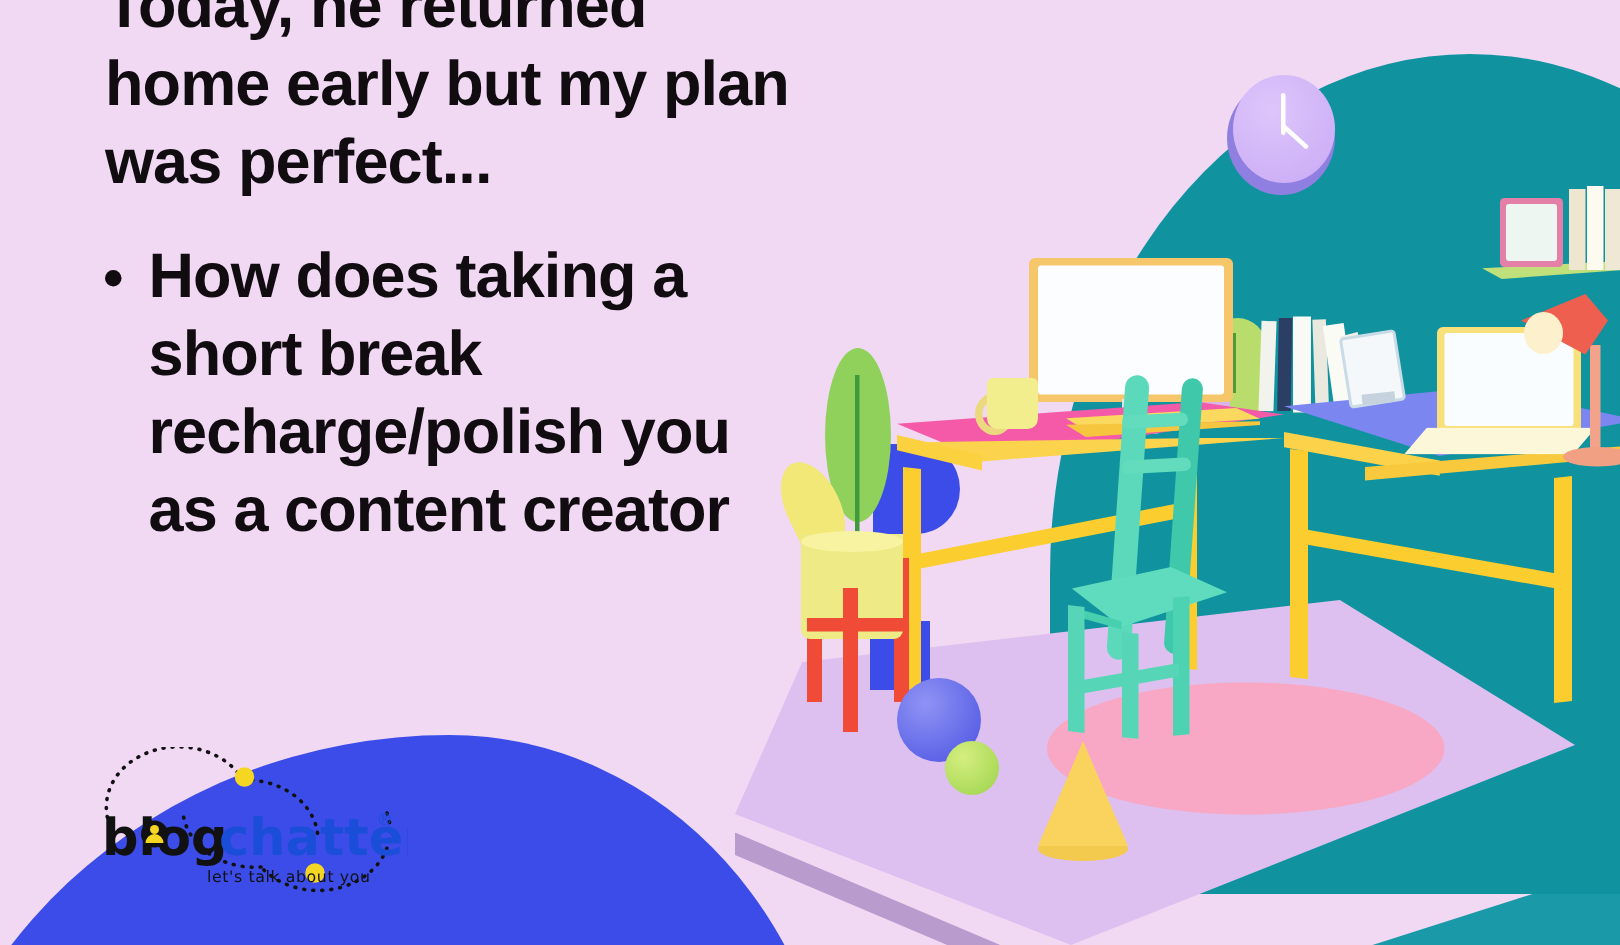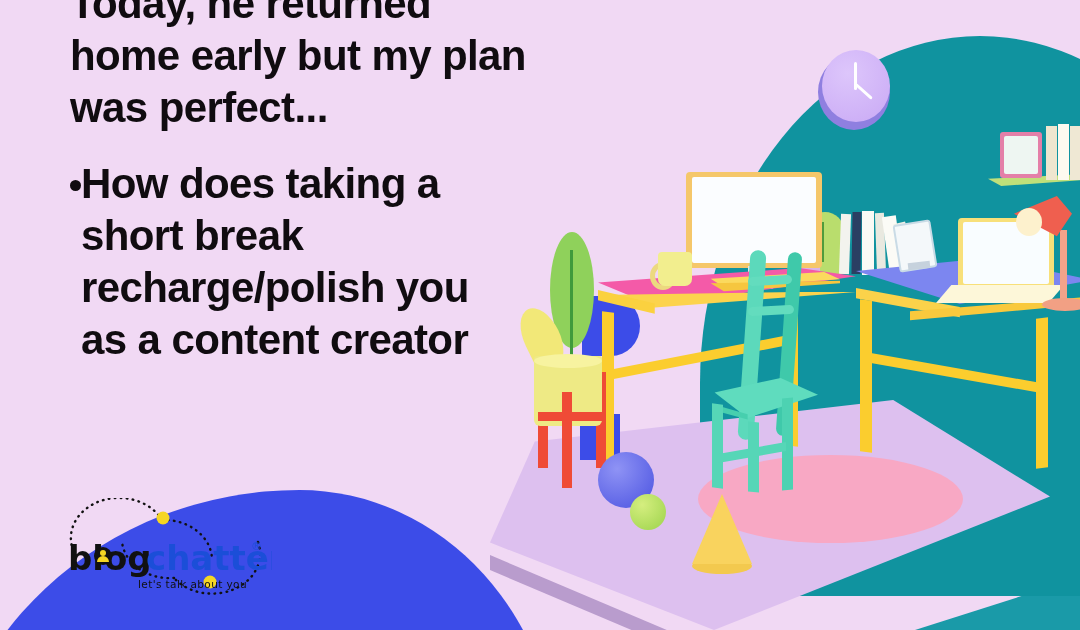--- a/index.html
+++ b/index.html
@@ -33,21 +33,21 @@
   .headline{
     font-size:42px;line-height:52px;font-weight:700;letter-spacing:-0.6px;
     margin:0;white-space:pre-line;
   }
   .or-word{
     margin:24px 0 0 0;text-align:center;width:430px;
     font-size:34px;font-weight:900;letter-spacing:1px;
     font-family:"DejaVu Sans", sans-serif;
   }
   .bullet-row{
-    display:flex;align-items:flex-start;margin-top:24px;
+    display:flex;align-items:flex-start;gap:18px;margin-top:24px;
   }
   .bullet-dot{
     width:11px;height:11px;border-radius:50%;background:#100c10;
     flex:none;margin-top:22px;
   }
   .bullet-text{
     font-size:42px;line-height:52px;font-weight:700;letter-spacing:-0.6px;
     white-space:pre-line;
   }
 

